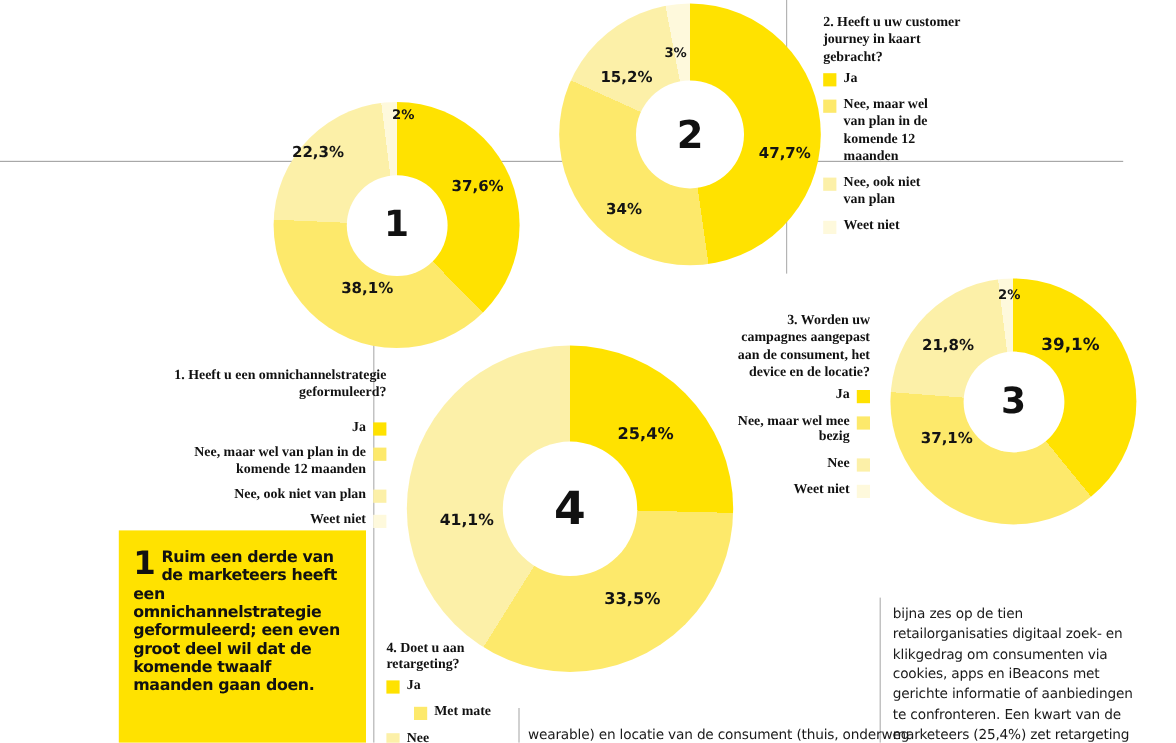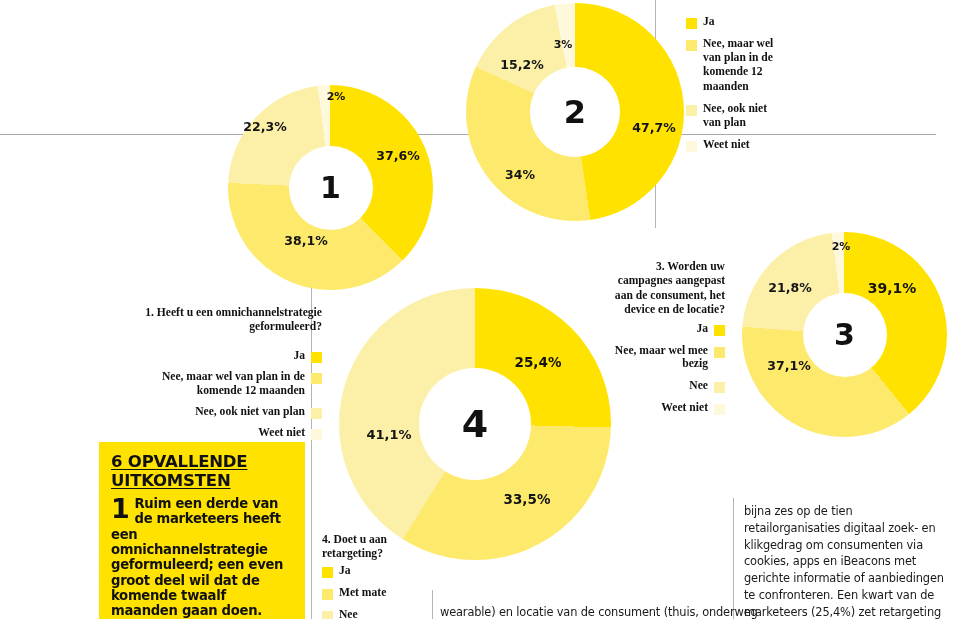--- a/index.html
+++ b/index.html
@@ -143,20 +143,21 @@
     <div class="hole" style="width:90px; height:90px;">
       <span style="font-size:32px;">2</span>
     </div>
   </div>
   <div class="slice-label" style="left:654px; top:127px; font-size:12.5px;">47,7%</div>
   <div class="slice-label" style="left:520px; top:174px; font-size:12.5px;">34%</div>
   <div class="slice-label" style="left:522px; top:64px; font-size:12.5px;">15,2%</div>
   <div class="slice-label" style="left:563px; top:44px; font-size:11px;">3%</div>
 
   <div class="legend left-align" style="left:686px; top:12px; width:120px;">
+    <div class="q" style="font-size:11.6px; line-height:1.24;">2. Heeft u uw customer journey in kaart gebracht?</div>
     <div class="row" style="margin-top:3px; margin-bottom:8px;">
       <span class="sw" style="background:#FFE200;"></span>
       <span class="lt" style="font-size:11.6px; line-height:1.22;">Ja</span>
     </div>
     <div class="row" style="margin-bottom:8px;">
       <span class="sw" style="background:#FDE96B;"></span>
       <span class="lt" style="font-size:11.6px; line-height:1.22; max-width:82px; display:inline-block;">Nee, maar wel van plan in de komende 12 maanden</span>
     </div>
     <div class="row" style="margin-bottom:8px;">
       <span class="sw" style="background:#FCF0A8;"></span>
@@ -207,32 +208,31 @@
   <div class="slice-label" style="left:538px; top:362px; font-size:13.5px;">25,4%</div>
   <div class="slice-label" style="left:527px; top:499px; font-size:13.5px;">33,5%</div>
   <div class="slice-label" style="left:389px; top:406px; font-size:13px;margin-top:28px;">41,1%</div>
 
   <div class="legend left-align" style="left:322px; top:533px; width:110px;">
     <div class="q" style="font-size:11.6px; line-height:1.24;">4. Doet u aan retargeting?</div>
     <div class="row" style="margin-top:2px; margin-bottom:8px;">
       <span class="sw" style="background:#FFE200;"></span>
       <span class="lt" style="font-size:11.6px; line-height:1.22;">Ja</span>
     </div>
-    <div class="row" style="margin-bottom:8px;">
+    <div class="row" style="margin-bottom:8px;justify-content:center;">
       <span class="sw" style="background:#FDE96B;"></span>
       <span class="lt" style="font-size:11.6px; line-height:1.22;">Met mate</span>
     </div>
     <div class="row">
       <span class="sw" style="background:#FCF0A8;"></span>
       <span class="lt" style="font-size:11.6px; line-height:1.22;">Nee</span>
     </div>
   </div>
 
   <div id="callout" style="left:99px; top:442px; width:206px; height:177px;">
-    <div class="head">6 OPVALLENDE UITKOMSTEN</div>
     <div class="bodywrap">
       <span class="num">1</span><span>Ruim een derde van de marketeers heeft een omnichannelstrategie geformuleerd; een even groot deel wil dat de komende twaalf maanden gaan doen.</span>
     </div>
   </div>
 
   <div class="bodycol" style="left:440px; top:604px; width:290px; white-space:nowrap;">wearable) en locatie van de consument (thuis, onderweg</div>
 
   <div class="bodycol" style="left:744px; top:503px; width:200px;">bijna zes op de tien retailorganisaties digitaal zoek- en klikgedrag om consumenten via cookies, apps en iBeacons met gerichte informatie of aanbiedingen te confronteren. Een kwart van de marketeers (25,4%) zet retargeting zonder meer in. Een derde (33,5%) gebruikt het middel met mate.</div>
 
 </div>

